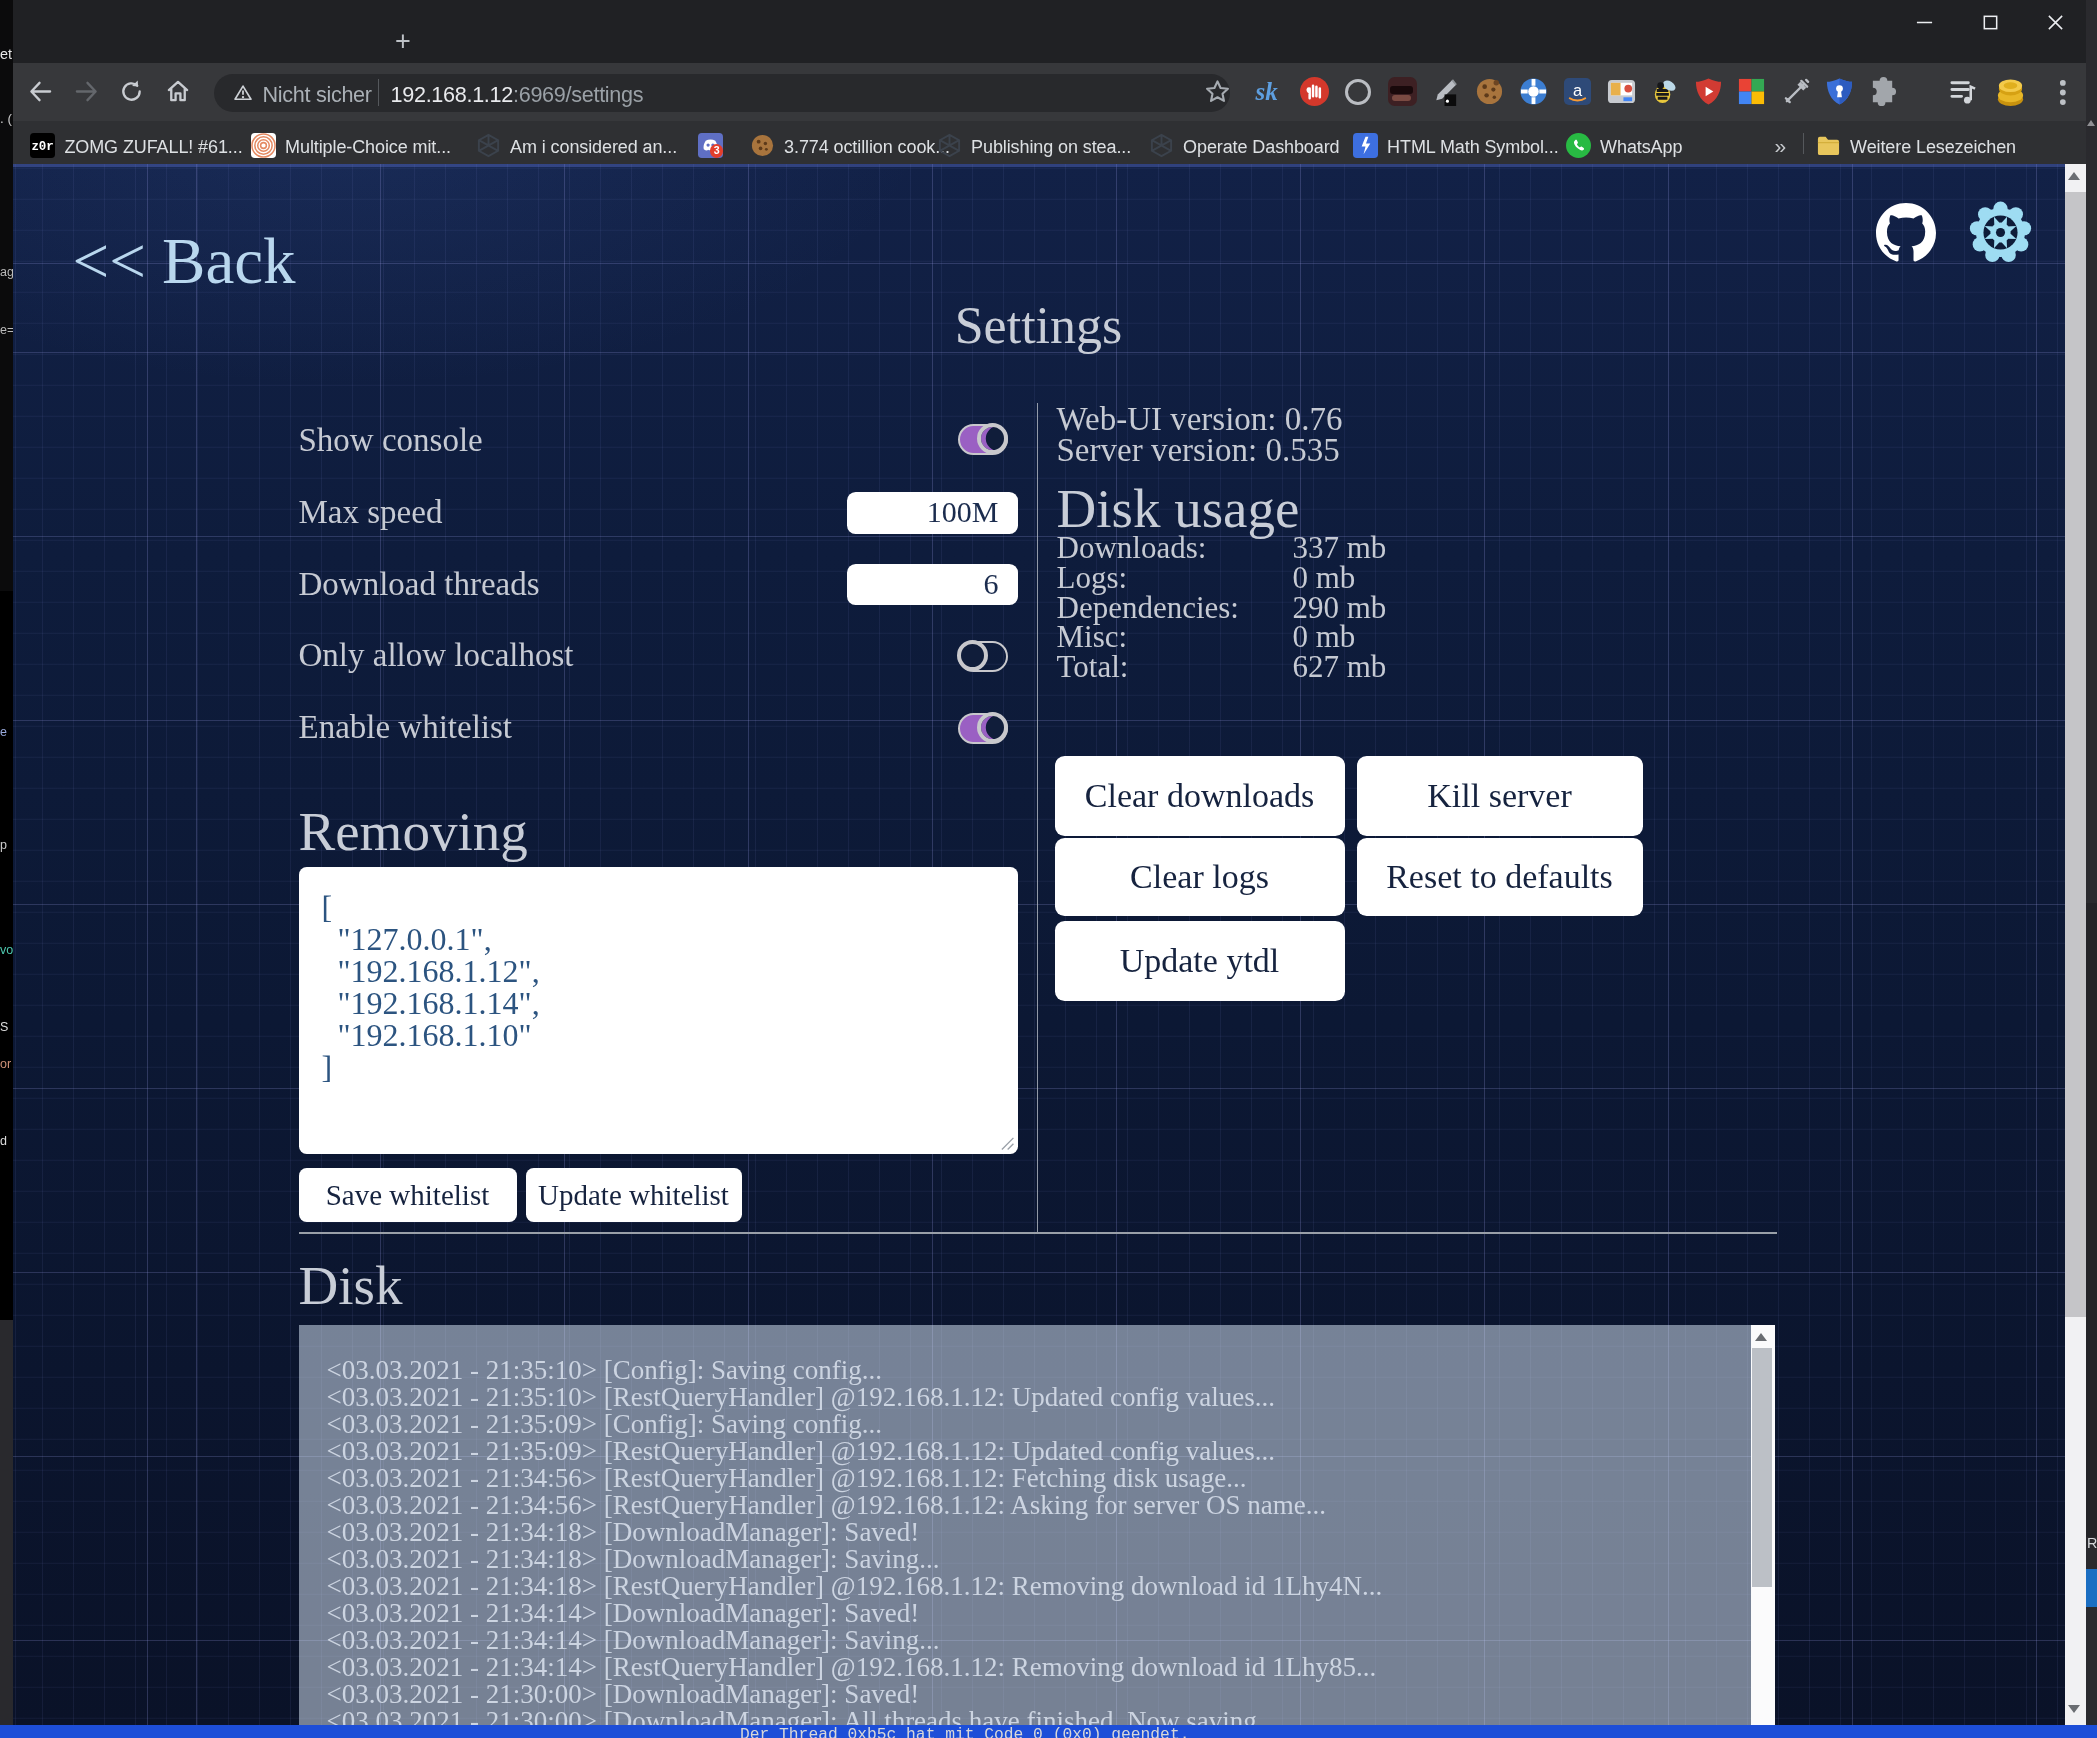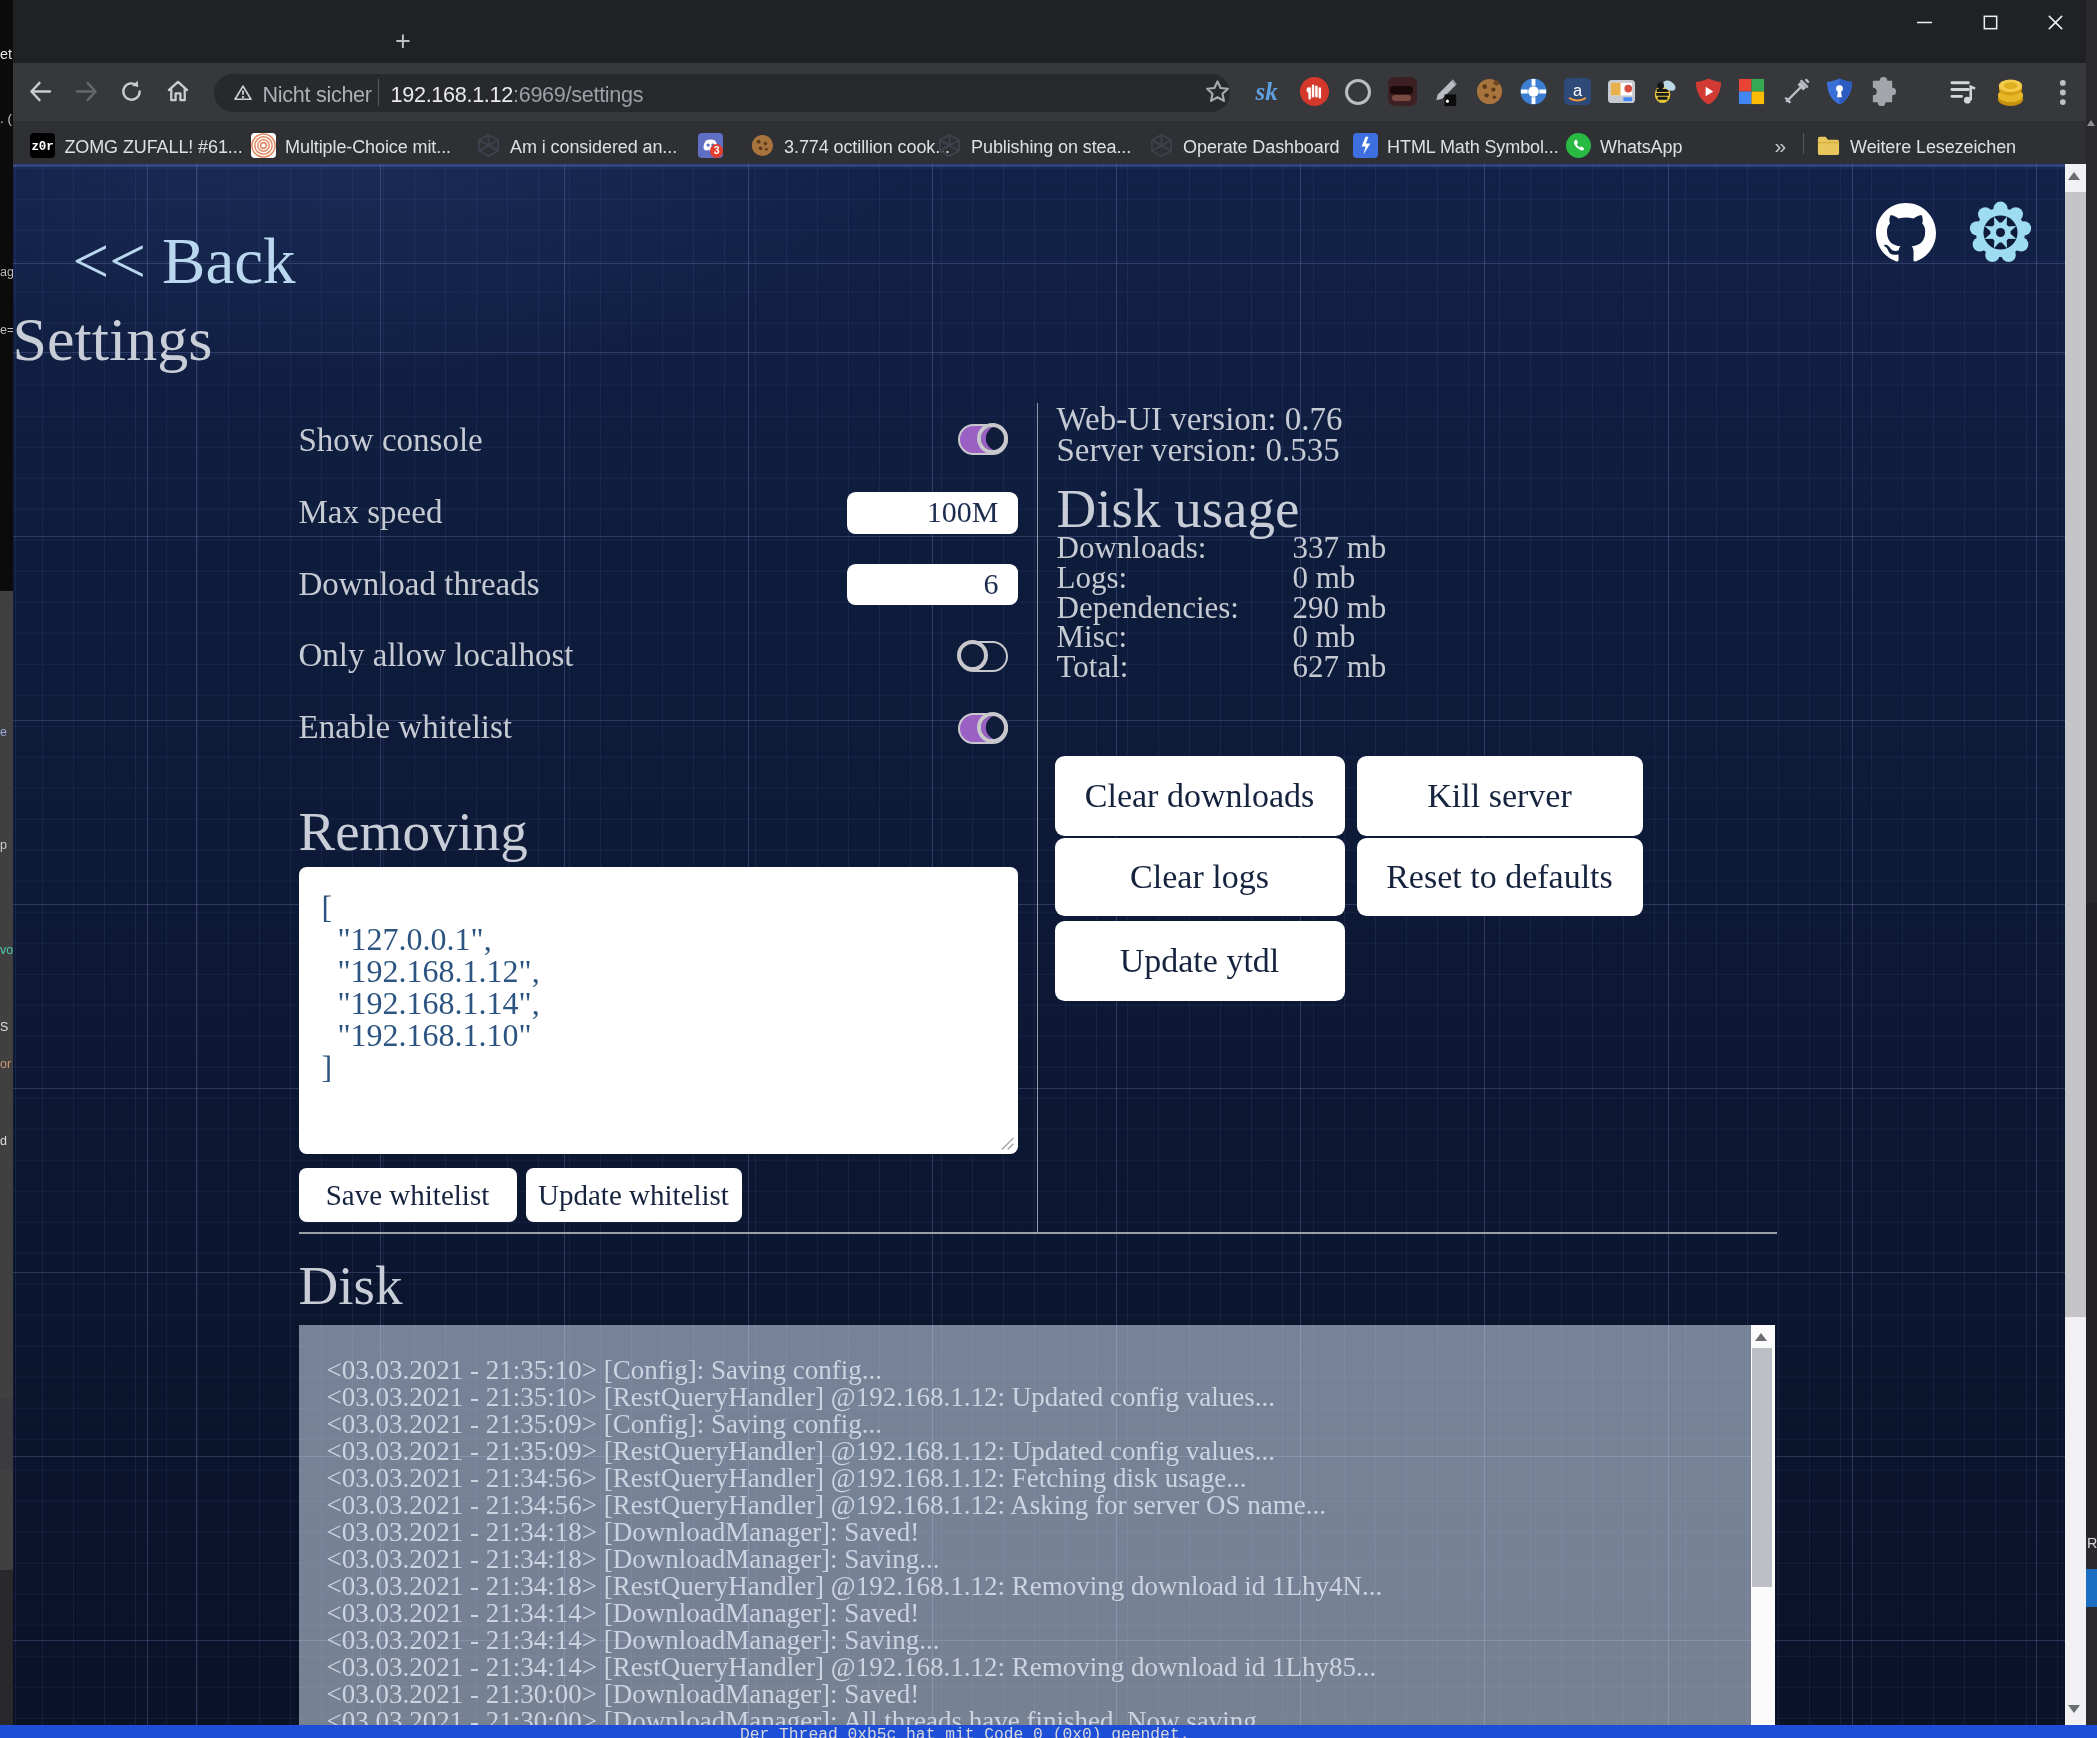--- a/index.html
+++ b/index.html
@@ -26,21 +26,21 @@
  repeating-linear-gradient(to right ,rgba(142,145,215,.27) 0 1px,transparent 1px 184px),
  repeating-linear-gradient(to bottom,rgba(142,145,215,.25) 0 1px,transparent 1px 184px),
  repeating-linear-gradient(to right ,rgba(120,130,205,.10) 0 1px,transparent 1px 31px),
  repeating-linear-gradient(to bottom,rgba(120,130,205,.09) 0 1px,transparent 1px 31px),
  radial-gradient(961px 423px at 16% -2%,rgba(70,105,185,.14),rgba(70,105,185,0) 60%),
  linear-gradient(180deg,#122147 0%,#0e1c3c 25%,#0c1834 55%,#0a1228 100%);
 background-position:183px 0,0 188px,29px 0,0 3.8px,0 0,0 0;}
 #page::before{content:"";position:absolute;left:0;top:0;width:2052px;height:2.9px;background:rgba(90,110,200,.42)}
 .serif{font-family:"Liberation Serif",serif}
 #back{position:absolute;left:60px;top:60px;font-size:65px;color:#b9d7ee}
-#h-settings{position:absolute;left:0;top:140px;width:2052px;text-align:left;font-size:62px;color:#c8cdd7}
+#h-settings{position:absolute;left:0;top:132px;width:2052px;text-align:center;font-size:52px;color:#c8cdd7}
 .lbl{position:absolute;left:286px;font-size:33px;color:#c6cad3}
 .toggle{position:absolute;left:945px;width:50px;height:31px;border:2.9px solid #c8c8cc;border-radius:15.4px}
 .toggle .knob{position:absolute;top:-2.9px;width:31px;height:31px;border:4.8px solid #c8c8cc;border-radius:50%;background:#101d3a}
 .toggle.on{background:#9a60c3}
 .toggle.on .knob{right:-2.9px;box-shadow:inset 5.8px 0 0 -1px #9a60c3}
 .toggle.off .knob{left:-2.9px}
 .inp{position:absolute;left:834px;width:171px;height:42px;background:#fff;border-radius:8.6px;font-size:30px;color:#1b2c4e;text-align:right;padding:2.9px 19px 0 0}
 #divider{position:absolute;left:1024px;top:239px;width:1.9px;height:830px;background:rgba(180,186,196,.8)}
 .rtx{position:absolute;left:1044px;font-size:33px;color:#c6cad3}
 .h1{position:absolute;font-size:55px;color:#c8cdd7}
@@ -50,21 +50,21 @@
 #logpanel{position:absolute;left:286px;top:1161px;width:1476px;height:432px;background:rgba(225,240,255,.5)}
 #logtext{position:absolute;left:28px;top:32px;font-size:27px;line-height:27px;color:#ccd4e1;white-space:pre}
 
 #pagescroll{position:absolute;left:2052px;top:0;width:21px;height:1561px;background:#f1f1f3}
 #pagescroll .thumb{position:absolute;left:0;top:28px;width:21px;height:1125px;background:#c5c5c8}
 #logscroll{position:absolute;right:0;top:0;width:24px;height:432px;background:#fbfbfc}
 #logscroll .thumb{position:absolute;left:1.9px;top:23px;width:20px;height:239px;background:#bcc0c6}
 .tri-up{width:0;height:0;border-left:6.7px solid transparent;border-right:6.7px solid transparent;border-bottom:8.6px solid #6a6d72}
 .tri-dn{width:0;height:0;border-left:6.7px solid transparent;border-right:6.7px solid transparent;border-top:8.6px solid #6a6d72}
 
-#lsliver{position:absolute;left:0;top:0;width:12.5px;height:1570px;background:#404040;overflow:hidden}
+#lsliver{position:absolute;left:0;top:0;width:12.5px;height:1320px;background:#000000;overflow:hidden}
 #rsliver{position:absolute;left:2086px;top:0;width:11.5px;height:1739px;background:#2a2a2e;overflow:hidden}
 #bstrip{position:absolute;left:0;top:1725px;width:2097px;height:13.4px;background:#1d4ed8;overflow:hidden}
 .ext{position:absolute;top:14.4px;width:29px;height:29px}
 </style></head>
 <body>
 <div id="lsliver">
  <div class="abs" style="left:0;top:0;width:12.5px;height:591px;background:#0b0b0c"></div>
  <div class="abs" style="left:0;top:46px;color:#e8e8e8;font-size:14.4px">et</div>
  <div class="abs" style="left:0;top:111px;color:#c8c8c8;font-size:13.4px">. (</div>
  <div class="abs" style="left:0;top:265px;color:#bbb;font-size:12.5px">ag</div>

